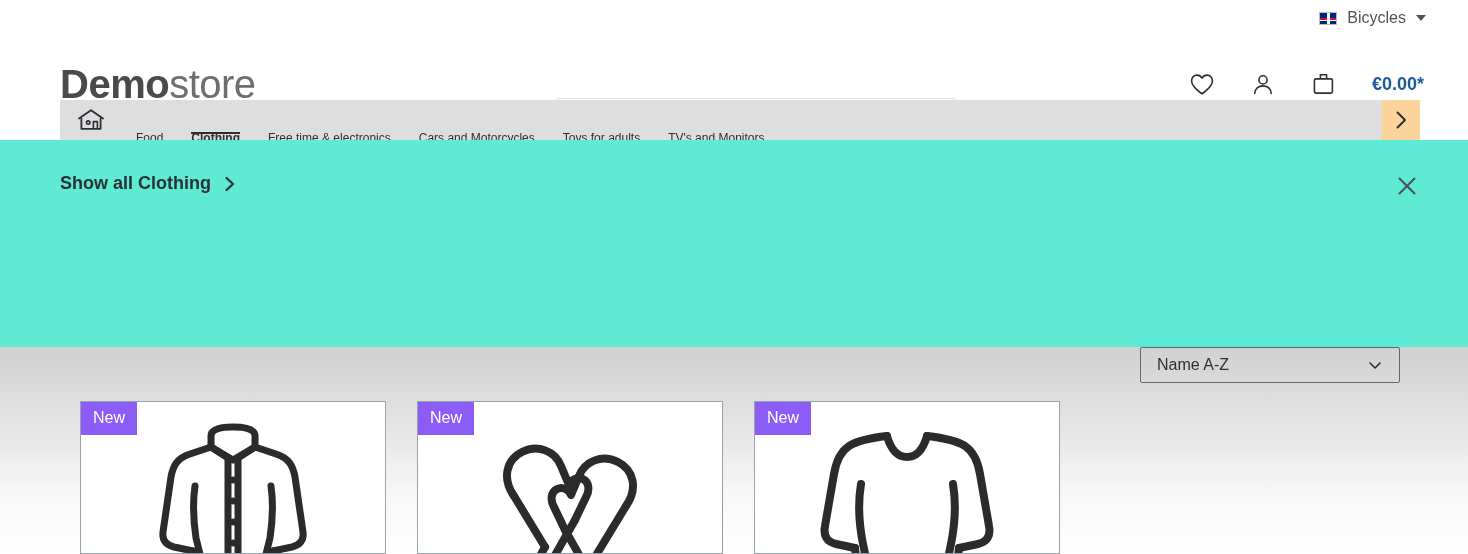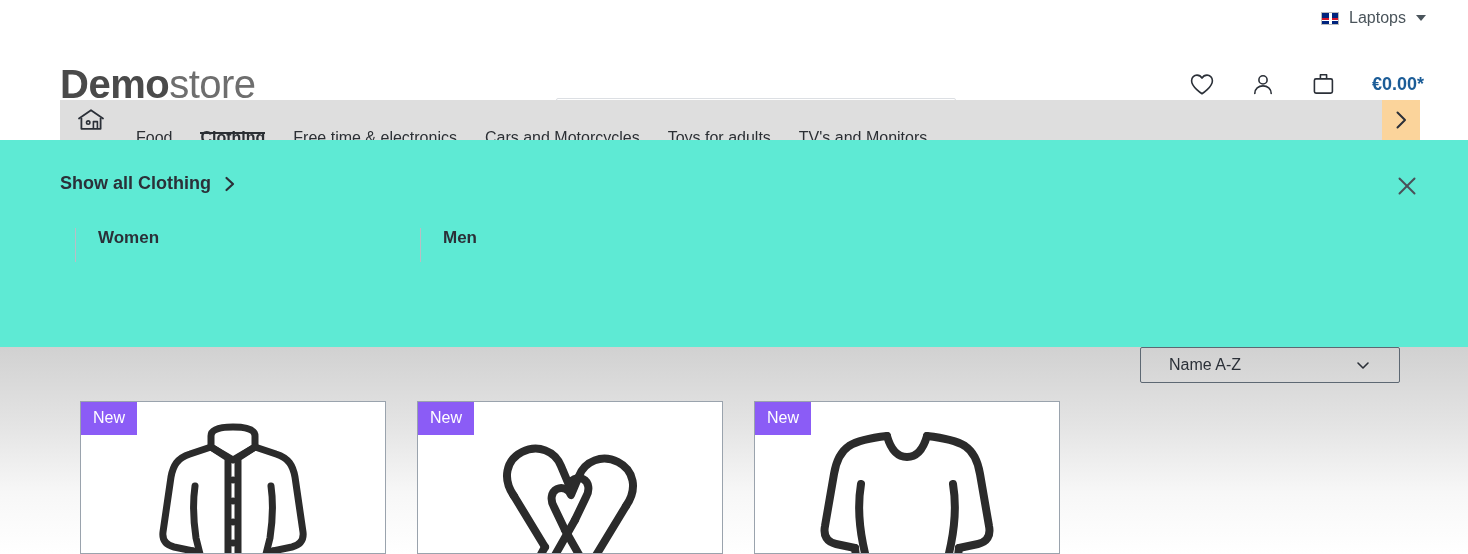--- a/index.html
+++ b/index.html
@@ -83,21 +83,21 @@
     background: #dedede;
     display: flex; align-items: stretch; overflow: hidden;
   }
   .nav-home {
     display:flex; align-items:center; justify-content:center;
     width: 62px; flex:0 0 62px; cursor:pointer;
   }
   .nav-items { display:flex; align-items:stretch; flex:1; min-width:0; }
   .nav-item {
     display:flex; align-items:center; padding: 0 14px;
-    font-size: 16px; color: #2b2f34; white-space: nowrap; cursor: pointer;
+    font-size: 12px; color: #2b2f34; white-space: nowrap; cursor: pointer;
     position: relative;
     margin-top: 36px;
   }
   .nav-item.active { font-weight: 700; }
   .nav-item.active::after {
     content:""; position:absolute; left:14px; right:14px; bottom: 6px;
     height: 2px; background: #2b2f34;
   }
   .nav-next {
     position: absolute; right: 0; top: 0; width: 38px; height: 40px;
@@ -145,21 +145,21 @@
   
   .listing {
     position: absolute; top: 347px; left: 0; width: 1468px; height: 207px;
     background: linear-gradient(to bottom, #d1d1d1 0%, #e4e4e4 38%, #f7f7f7 70%, #ffffff 100%);
   }
   .sort-select {
     position: absolute; right: 68px; top: 0px; width: 260px; height: 36px;
     border: 1px solid #5d6873; border-radius: 2px;
     background: transparent;
     display: flex; align-items: center; justify-content: space-between;
-    padding: 0 28px; cursor: pointer;
+    padding: 0 16px; cursor: pointer;
   }
   .sort-select .val { font-size: 16px; color: #2b3038; }
 
   .cards {
     position: absolute; left: 80px; top: 54px;
     display: flex; gap: 31px;
   }
   .card {
     width: 306px; height: 153px;
     background: #ffffff;
@@ -186,21 +186,21 @@
 <body>
 
 <div class="page">
 
   <div class="topbar">
     <div class="lang-switch">
       <span class="flag-uk">
         <span class="flag-cross-h"></span>
           <span class="flag-cross-v"></span>
       </span>
-      <span>Laptops</span>
+      <span>Bicycles</span>
       <span class="caret-down"></span>
     </div>
   </div>
 
   <div class="header">
 
     <div class="logo">
       <span class="b">Demo</span><span class="n">store</span>
     </div>
 
@@ -283,28 +283,20 @@
       </svg>
     </div>
 
     <button class="flyout-close">
       <svg width="22" height="22" viewBox="0 0 22 22">
         <line x1="3.5" y1="3.5" x2="18.5" y2="18.5" stroke="#4a5058" stroke-width="2" stroke-linecap="round"></line>
         <line x1="18.5" y1="3.5" x2="3.5" y2="18.5" stroke="#4a5058" stroke-width="2" stroke-linecap="round"></line>
       </svg>
     </button>
 
-    <div class="flyout-cols">
-      <div class="fcol">
-        <div class="ftitle">Women</div>
-      </div>
-      <div class="fcol">
-        <div class="ftitle">Men</div>
-      </div>
-    </div>
   </div>
 
   <div class="listing">
 
     <div class="sort-select">
       <span class="val">Name A-Z</span>
       <svg width="16" height="16" viewBox="0 0 16 16">
         <path d="M3 6 L8 11 L13 6" fill="none" stroke="#2b3038" stroke-width="1.6" stroke-linecap="round" stroke-linejoin="round"></path>
       </svg>
     </div>

